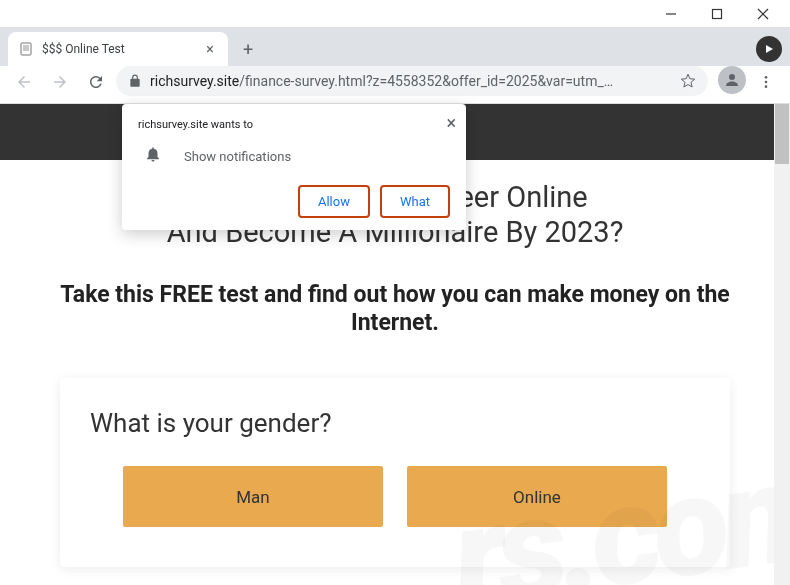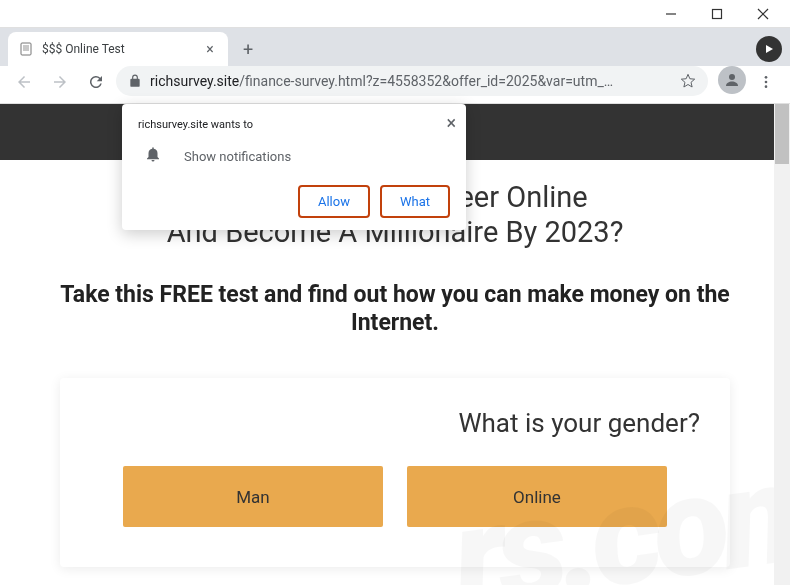--- a/index.html
+++ b/index.html
@@ -37,21 +37,21 @@
 .scroll-thumb { position: absolute; right: 1px; top: 0; width: 14px; height: 60px; background: #c1c1c1; border-radius: 0; }
 
 
 .page { padding: 0; position: relative; }
 .dark-band { height: 56px; background: #333; width: 100%; }
 .headline { text-align: center; padding: 20px 40px 10px; }
 .h1 { font-size: 29px; color: #333; font-weight: 400; line-height: 1.2; font-family: "Trebuchet MS", Arial, sans-serif; }
 .sub { font-size: 23px; color: #222; margin-top: 31px; line-height: 1.25; font-weight: 700; }
 
 .card { background: #fff; margin: 30px 60px 0; padding: 30px 30px 40px; box-shadow: 0 2px 12px rgba(0,0,0,0.08); border-radius: 4px; }
-.question { text-align: right; font-size: 26px; color: #333; margin-bottom: 28px; font-weight: 400; }
+.question { text-align: left; font-size: 26px; color: #333; margin-bottom: 28px; font-weight: 400; }
 .options { display: flex; gap: 24px; justify-content: center; }
 .opt-btn { flex: 1; max-width: 260px; height: 61px; background: #e9a94e; color: #333; border: none; font-size: 17px; cursor: pointer; border-radius: 2px; }
 
 
 .notif { position: absolute; top: 104px; left: 122px; width: 344px; background: #fff; box-shadow: 0 4px 16px rgba(0,0,0,0.2); border-radius: 4px; z-index: 100; padding: 14px 16px 12px; }
 .notif-close { position: absolute; top: 8px; right: 10px; color: #5f6368; font-size: 18px; cursor: pointer; }
 .notif-title { font-size: 11px; color: #202124; margin-bottom: 14px; }
 .notif-body { display: flex; align-items: center; gap: 22px; margin-bottom: 18px; padding-left: 6px; }
 .bell-icon { color: #5f6368; }
 .notif-text { font-size: 13px; color: #5f6368; }

